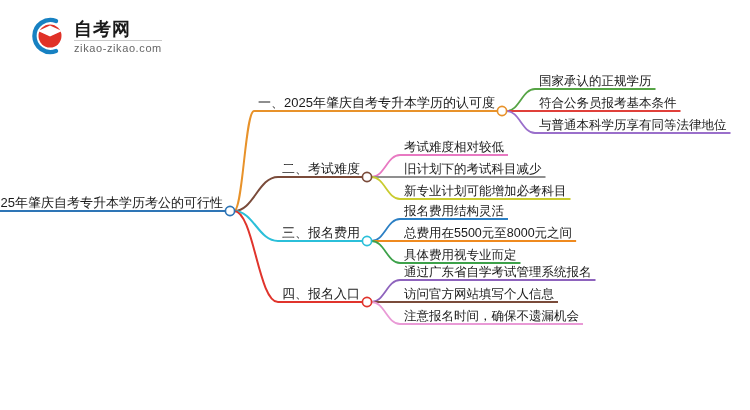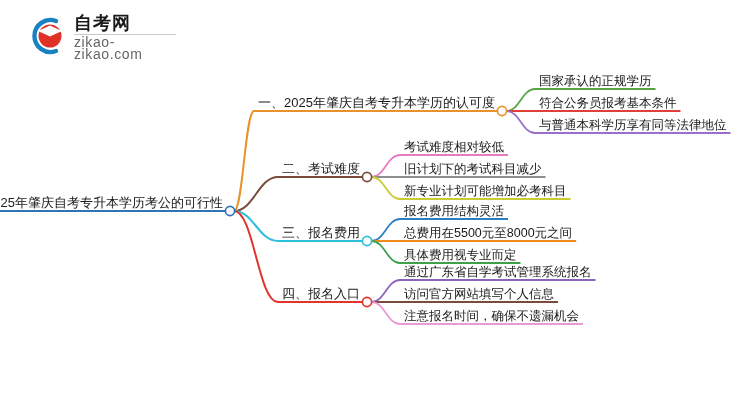--- a/index.html
+++ b/index.html
@@ -46,21 +46,21 @@
     padding-top: 1px;
   }
   #logo-title {
     font-size: 18px;
     font-weight: bold;
     color: #1a1a1a;
     letter-spacing: 1px;
     line-height: 20px;
   }
   #logo-sub {
-    font-size: 14px;
+    font-size: 11px;
     color: #666666;
     letter-spacing: 0.6px;
     line-height: 12px;
     border-top: 1px solid #c9c9c9;
     padding-top: 1px;
     margin-top: 1px;
   }
   
   #map {
     position: absolute;

